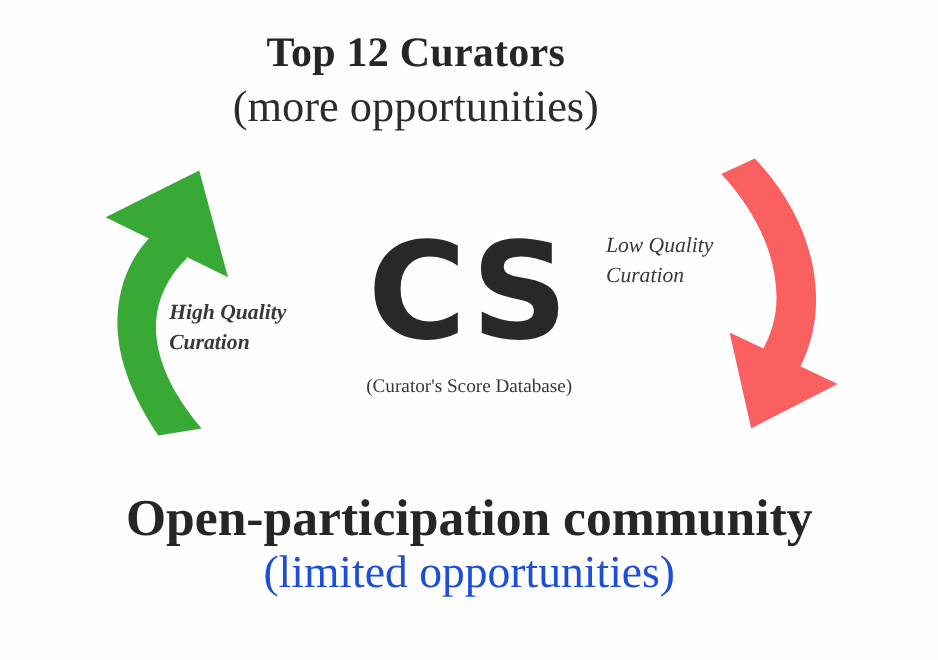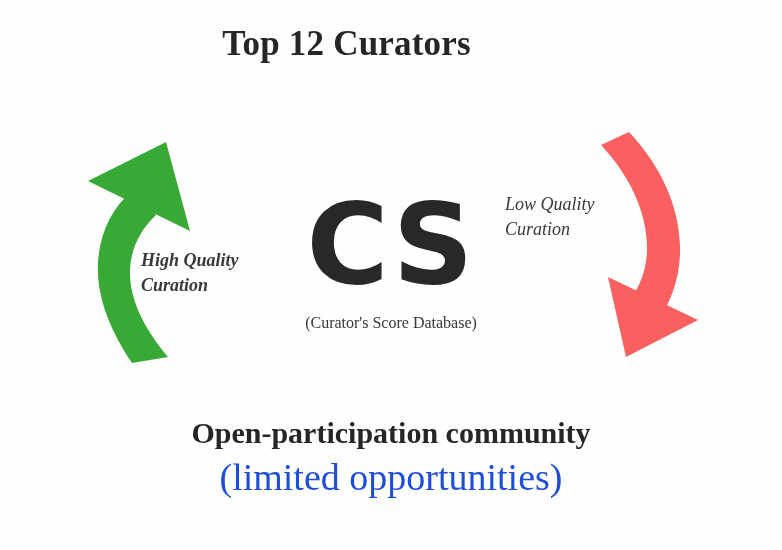--- a/index.html
+++ b/index.html
@@ -47,21 +47,21 @@
   .bottom-block {
     position: absolute;
     top: 412px;
     left: 0;
     width: 782px;
     text-align: center;
   }
   .bottom-bold {
     font-family: "Liberation Serif", "DejaVu Serif", serif;
     font-weight: bold;
-    font-size: 30px;
+    font-size: 43px;
     line-height: 42px;
     color: #272525;
   }
   .bottom-sub {
     font-family: "Liberation Serif", "DejaVu Serif", serif;
     font-weight: normal;
     font-size: 38px;
     line-height: 46px;
     color: #1d4ed8;
   }
@@ -146,20 +146,21 @@
                Z" fill="#f9605f"></path>
       <path d="M 608 277
                L 698 320
                L 626 357
                Z" fill="#f9605f"></path>
     </g>
   </svg>
 
   <div class="top-block">
     <div class="title-bold">Top 12 Curators</div>
+    <div class="title-sub">(more opportunities)</div>
   </div>
 
   <div class="center-block">
     <div class="cs-mark">CS</div>
     <div class="cs-caption">(Curator's Score Database)</div>
   </div>
 
   <div class="arrow-label" id="label-left">High Quality
 Curation</div>
 

